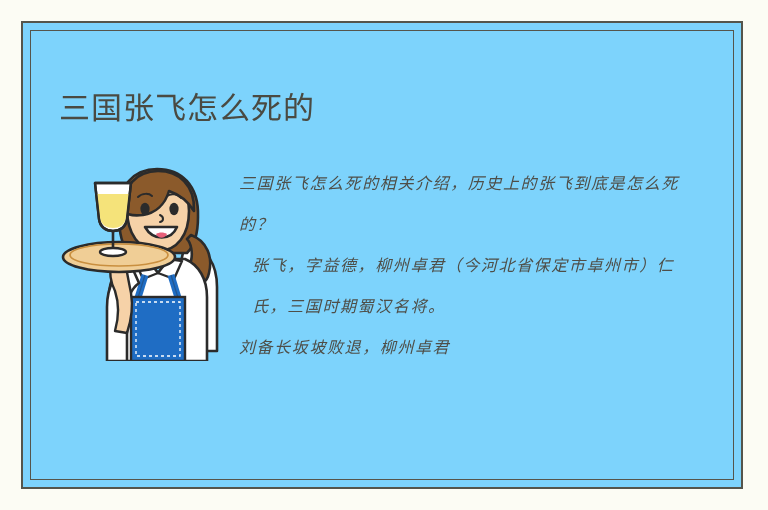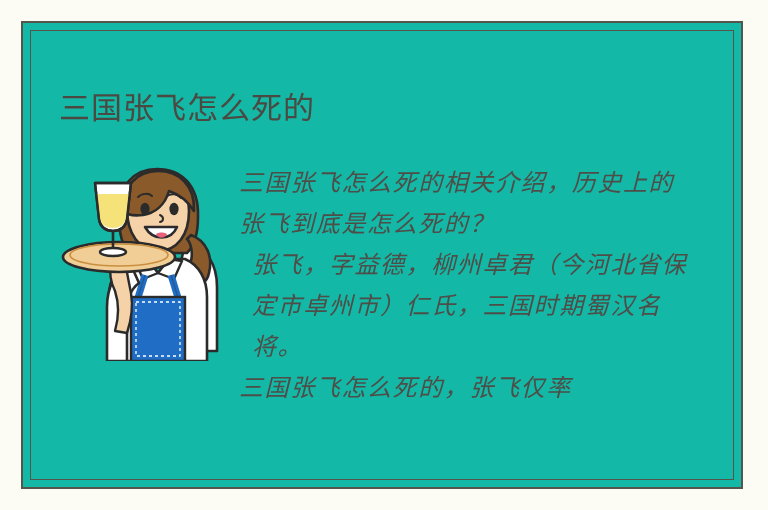--- a/index.html
+++ b/index.html
@@ -18,21 +18,21 @@
 
   
   .frame-outer {
     position: absolute;
     left: 21px;
     top: 21px;
     width: 722px;
     height: 468px;
     border: 2px solid #55554b;
     box-sizing: border-box;
-    background: #14b8a6;
+    background: #7dd3fc;
   }
   .frame-inner {
     position: absolute;
     left: 7px;
     top: 7px;
     right: 7px;
     bottom: 7px;
     border: 1px solid #55554b;
     box-sizing: border-box;
   }
@@ -70,21 +70,21 @@
   }
   .illus-wrap svg { display: block; }
 
   
   .article {
     position: absolute;
     left: 208px;
     top: 20px;
     width: 450px;
     color: #4e4e48;
-    font-size: 24px;
+    font-size: 16px;
     letter-spacing: 1.6px;
   }
   .para {
     margin: 0;
     line-height: 41px;
     font-family: "DejaVu Serif", "Liberation Serif", serif;
     font-style: italic;
     font-weight: 400;
   }
   
@@ -165,17 +165,17 @@
 
         <path d="M56 70 L56 90" stroke="#2b2b2b" stroke-width="2.6"></path>
 
         <ellipse cx="56" cy="91" rx="13" ry="4" fill="#FFFFFF" stroke="#2b2b2b" stroke-width="2.4"></ellipse>
       </svg>
     </div>
 
     <div class="article">
       <p class="para para-1">三国张飞怎么死的相关介绍，历史上的张飞到底是怎么死的？</p>
       <p class="para para-2">张飞，字益德，柳州卓君（今河北省保定市卓州市）仁氏，三国时期蜀汉名将。</p>
-      <p class="para para-3">三国张飞怎么死的，张飞仅率</p>
+      <p class="para para-3">刘备长坂坡败退，柳州卓君</p>
     </div>
 
   </div>
 </div>
 
 </body></html>

